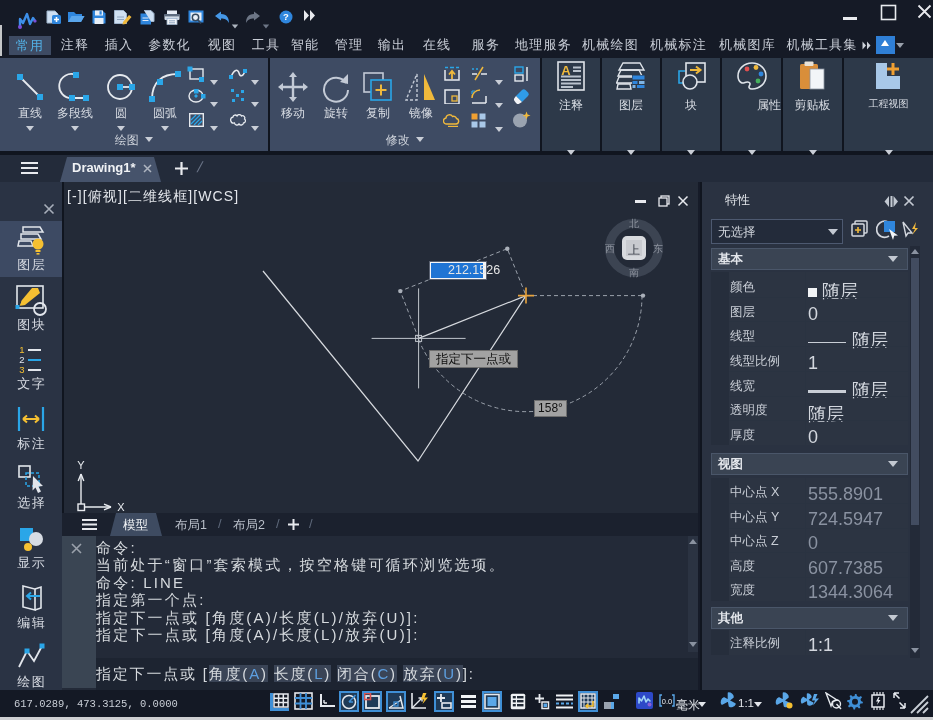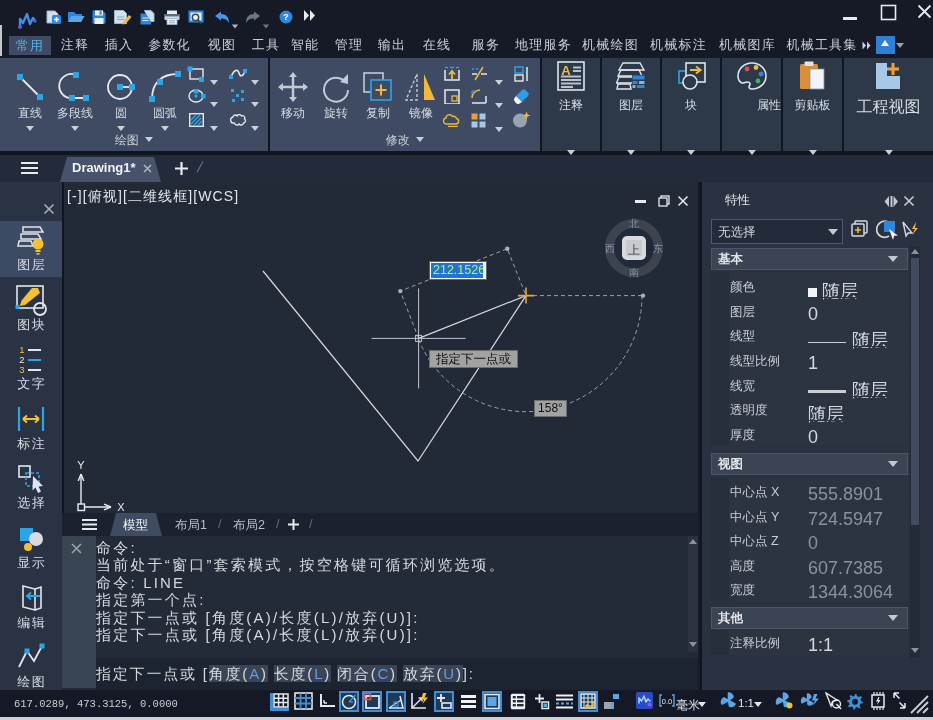--- a/index.html
+++ b/index.html
@@ -370,21 +370,21 @@
       <rect x="11" y="8" width="14" height="20" fill="#f2f5f8" stroke="#8b93a0" stroke-width="0.8"></rect>
     </svg>
     <div class="abs" style="top:39px;width:100%;text-align:center;font-size:12px;color:#d8dce3">剪贴板</div>
     <span class="abs" style="left:26px;top:83px"><span class="dar"></span></span>
   </div>
   <div class="panelD" style="left:844px;width:89px">
     <svg class="abs" style="left:30px;top:3px" width="30" height="30" viewBox="0 0 30 30">
       <path d="M2 2 L13 2 L13 15 L26 15 L26 28 L2 28 Z" fill="#a8c8e8"></path>
       <path d="M19 2 v12 M13 8 h12" stroke="#f0a032" stroke-width="3"></path>
     </svg>
-    <div class="abs" style="top:39px;width:100%;text-align:center;font-size:16px;color:#d8dce3">工程视图</div>
+    <div class="abs" style="top:39px;width:100%;text-align:center;font-size:10px;color:#d8dce3">工程视图</div>
     <span class="abs" style="left:41px;top:83px"><span class="dar"></span></span>
   </div>
 </div>
 <div id="doctabs">
   <svg class="abs" style="left:21px;top:6px" width="17" height="14" viewBox="0 0 17 14">
     <path d="M0 2 h17 M0 7 h17 M0 12 h17" stroke="#e8eaee" stroke-width="2.2"></path>
   </svg>
   <div class="abs" style="left:60px;top:2px;width:101px;height:25px;background:#46536b;clip-path:polygon(7px 0,94px 0,101px 100%,0 100%)"></div>
   <div class="abs" style="left:72px;top:5px;font-size:13px;font-weight:bold;color:#f0f2f5">Drawing1*</div>
   <svg class="abs" style="left:143px;top:9px" width="9" height="9" viewBox="0 0 9 9">
@@ -518,21 +518,21 @@
     </svg>
   <svg class="abs" style="left:594px;top:13px" width="12" height="12" viewBox="0 0 12 12">
     <rect x="3" y="1" width="8" height="8" fill="none" stroke="#e8eaee" stroke-width="1.3"></rect>
     <rect x="1" y="3" width="8" height="8" fill="#232a37" stroke="#e8eaee" stroke-width="1.3"></rect>
   </svg>
   <svg class="abs" style="left:613px;top:13px" width="12" height="12" viewBox="0 0 12 12">
       <path d="M1.5 1.5 L10.5 10.5 M10.5 1.5 L1.5 10.5" stroke="#e8eaee" stroke-width="1.5"></path>
     </svg>
 
   <div class="abs" style="left:365px;top:79px;width:58px;height:19px;background:#f5f6f8;border:1px solid #5a6170"></div>
-  <div class="abs" style="left:367px;top:81px;width:52px;height:15px;background:#1f74d4;color:#bef264;font-size:12.5px;line-height:15px;padding-left:2px">212.1526</div>
+  <div class="abs" style="left:367px;top:81px;width:52px;height:15px;background:#1f74d4;color:#e5e5e5;font-size:12.5px;line-height:15px;padding-left:17px">212.1526</div>
 
   <div class="abs" style="left:365px;top:168px;width:89px;height:18px;background:#a2a2a2;border:1px solid #6e6e6e;color:#111;font-size:12.5px;line-height:16px;text-align:center">指定下一点或</div>
 
   <div class="abs" style="left:470px;top:218px;width:33px;height:17px;background:#a2a2a2;border:1px solid #6e6e6e;color:#111;font-size:12px;line-height:15px;text-align:center">158°</div>
 </div>
 <div id="modeltabs">
   <svg class="abs" style="left:20px;top:6px" width="15" height="11" viewBox="0 0 15 11">
       <path d="M0 1 h15 M0 5.5 h15 M0 10 h15" stroke="#e8eaee" stroke-width="1.8"></path>
     </svg>
   <div class="abs" style="left:48px;top:0;width:52px;height:23px;background:#3e4b61;clip-path:polygon(6px 0,46px 0,52px 100%,0 100%)"></div>

